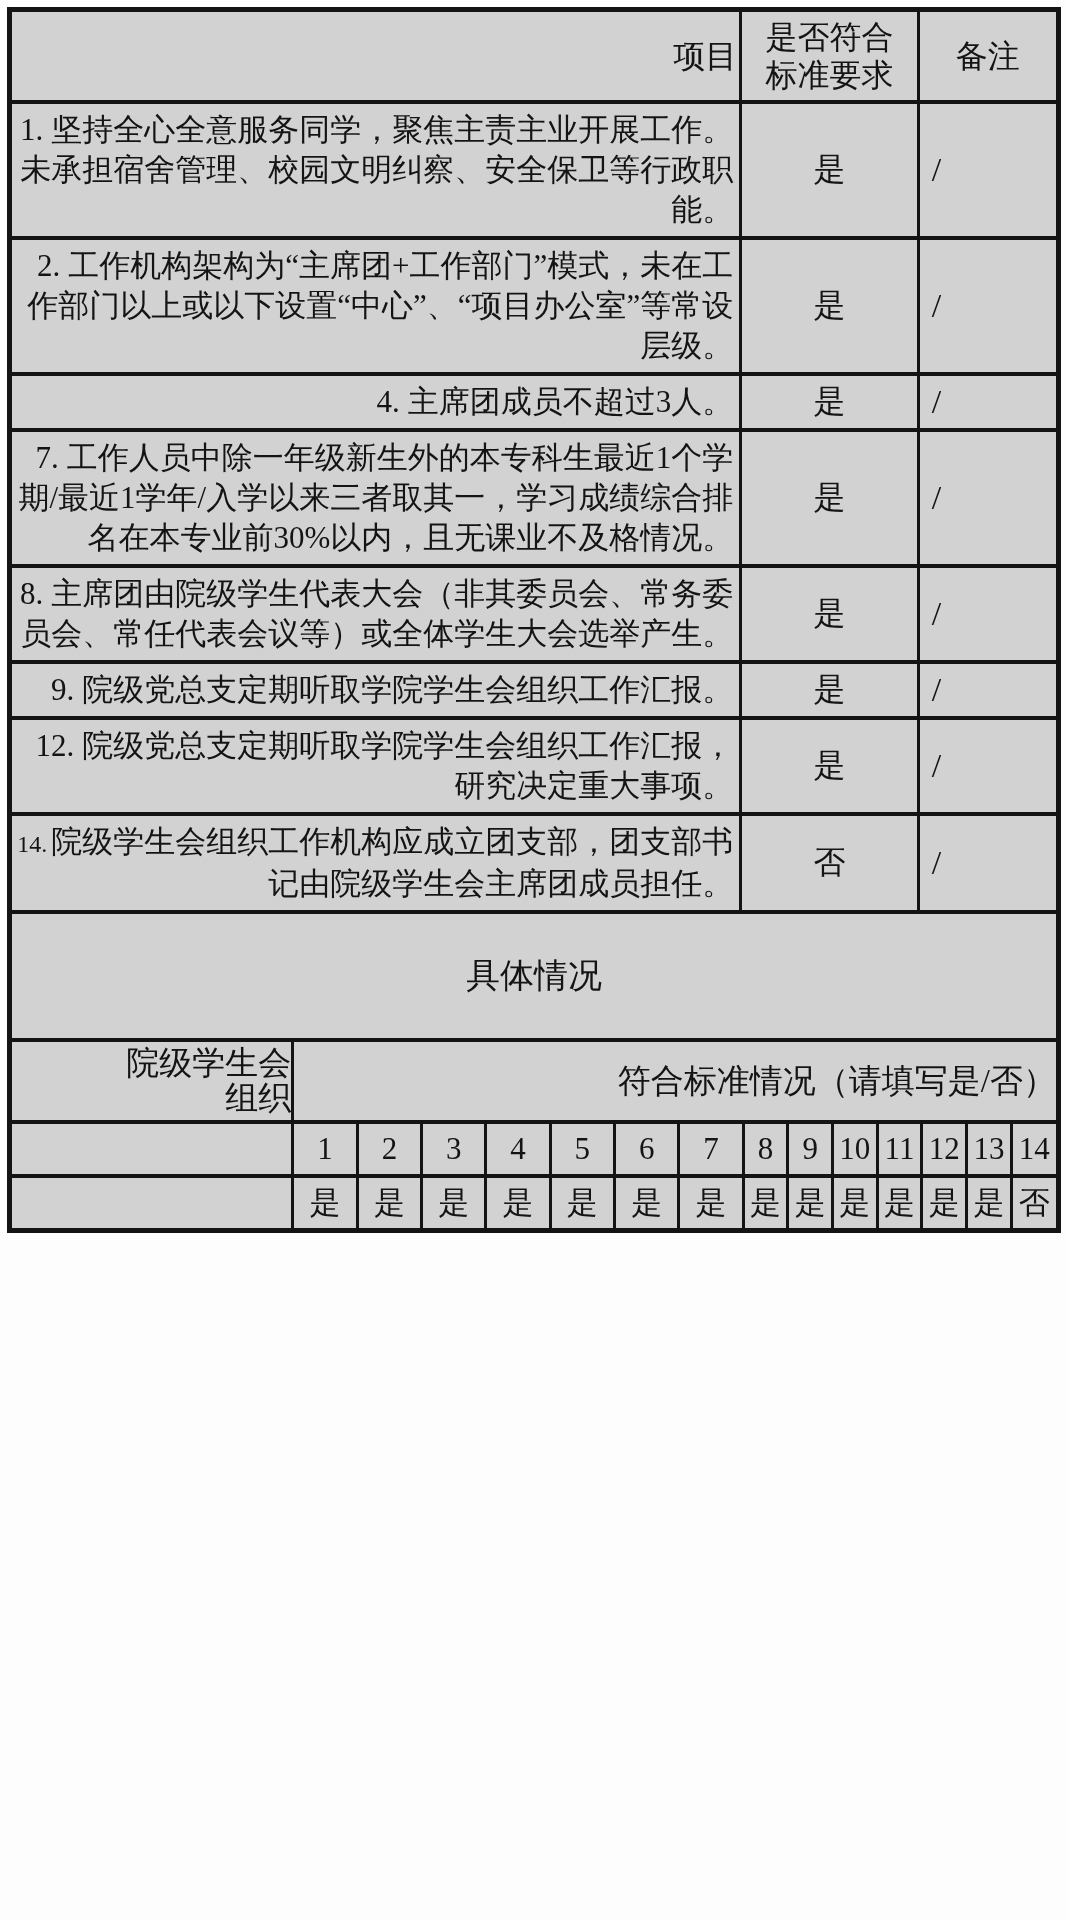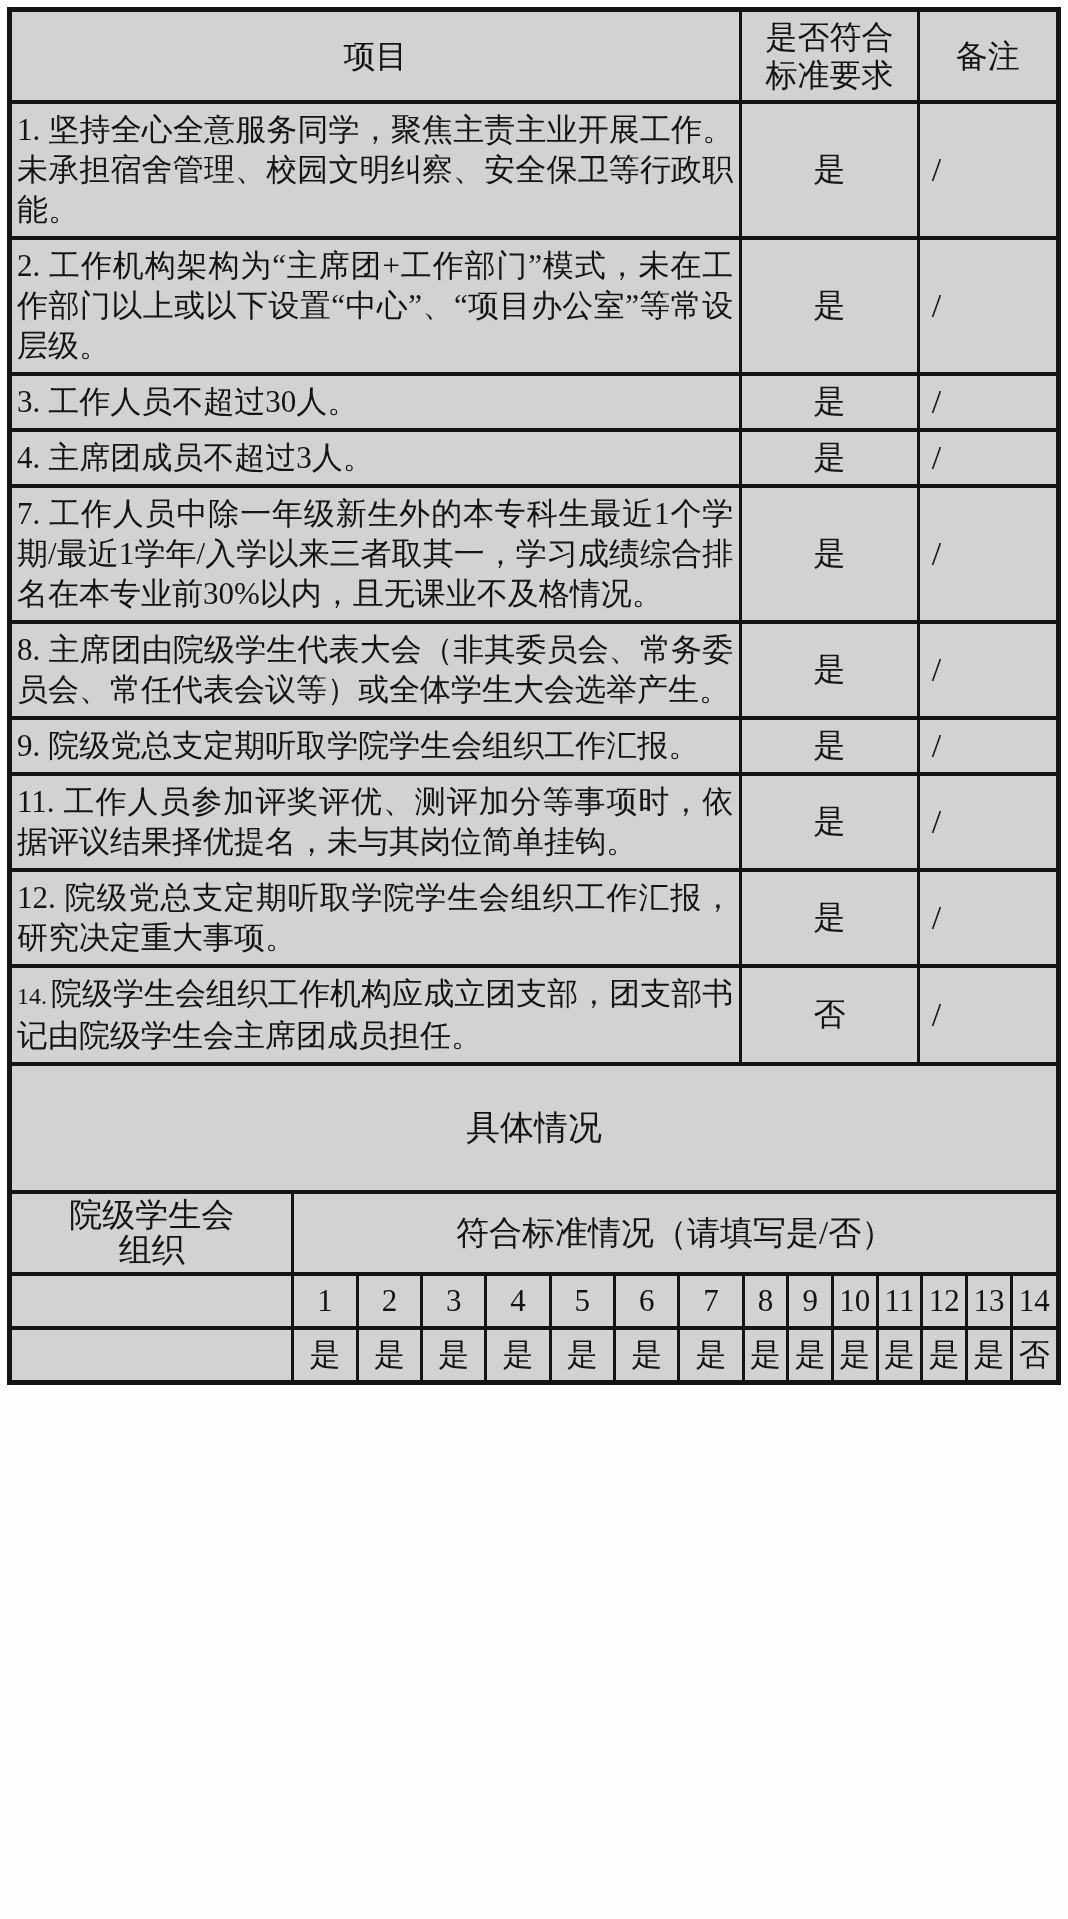--- a/index.html
+++ b/index.html
@@ -22,21 +22,21 @@
     table-layout: fixed;
   }
   td {
     border: 0 solid #141414;
     border-left-width: 3px;
     border-top-width: 4px;
     background: #d2d2d2;
     vertical-align: middle;
     padding: 0;
   }
-  td:first-child { border-left-width: 0; }
+  td:first-child { border-left-width: 0; text-align: right; }
   #main tr:first-child td { border-top-width: 0; }
 
   
   .hd {
     text-align: center;
     font-size: 32px;
     line-height: 38px;
     padding: 6px 2px;
     white-space: pre-line;
   }
@@ -73,21 +73,21 @@
 
   
   .org-label {
     text-align: center;
     font-size: 33px;
     line-height: 35px;
     white-space: pre-line;
     padding: 4px 0;
   }
   .fill-hdr {
-    text-align: center;
+    text-align: right;
     font-size: 33px;
     padding: 4px 0;
   }
 
   
   .g-cell {
     text-align: center;
     font-size: 31px;
     line-height: 46px;
     height: 50px;
@@ -118,25 +118,20 @@
     <td class="c-status">是</td>
     <td class="c-remark">/</td>
   </tr>
 
   <tr>
     <td class="c-item"><span class="num">2.</span><span class="txt">工作机构架构为“主席团+工作部门”模式，未在工作部门以上或以下设置“中心”、“项目办公室”等常设层级。</span></td>
     <td class="c-status">是</td>
     <td class="c-remark">/</td>
   </tr>
 
-  <tr>
-    <td class="c-item"><span class="num">3.</span><span class="txt">工作人员不超过30人。</span></td>
-    <td class="c-status">是</td>
-    <td class="c-remark">/</td>
-  </tr>
 
   <tr>
     <td class="c-item"><span class="num">4.</span><span class="txt">主席团成员不超过3人。</span></td>
     <td class="c-status">是</td>
     <td class="c-remark">/</td>
   </tr>
 
 
 
   <tr>
@@ -151,25 +146,20 @@
     <td class="c-remark">/</td>
   </tr>
 
   <tr>
     <td class="c-item"><span class="num">9.</span><span class="txt">院级党总支定期听取学院学生会组织工作汇报。</span></td>
     <td class="c-status">是</td>
     <td class="c-remark">/</td>
   </tr>
 
 
-  <tr>
-    <td class="c-item"><span class="num">11.</span><span class="txt">工作人员参加评奖评优、测评加分等事项时，依据评议结果择优提名，未与其岗位简单挂钩。</span></td>
-    <td class="c-status">是</td>
-    <td class="c-remark">/</td>
-  </tr>
 
   <tr>
     <td class="c-item"><span class="num">12.</span><span class="txt">院级党总支定期听取学院学生会组织工作汇报，研究决定重大事项。</span></td>
     <td class="c-status">是</td>
     <td class="c-remark">/</td>
   </tr>
 
 
   <tr>
     <td class="c-item"><span class="num">14.</span><span class="txt">院级学生会组织工作机构应成立团支部，团支部书记由院级学生会主席团成员担任。</span></td>

